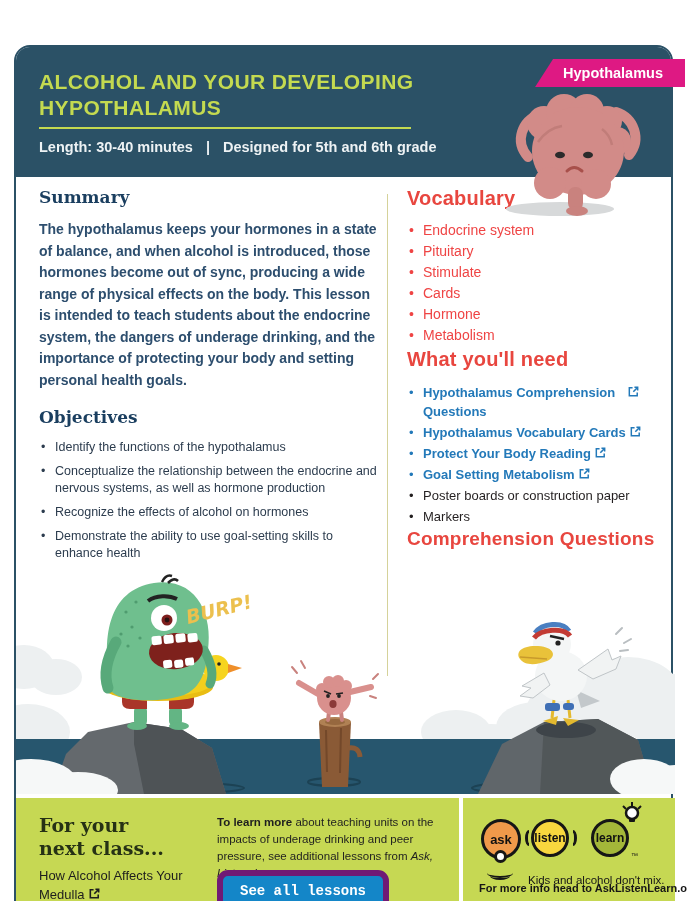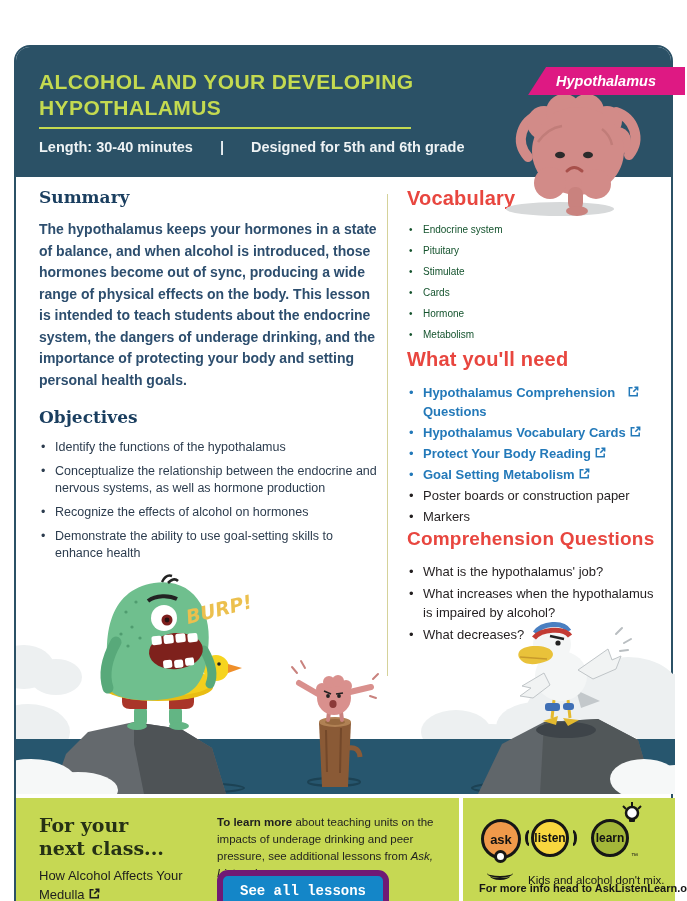--- a/index.html
+++ b/index.html
@@ -8,47 +8,47 @@
   .card { position:absolute; left:14px; top:13px; width:659px; height:874px;
           border:2px solid #2b5166; border-radius:16px; background:#ffffff;margin-top:32px; }
 
   
   .hdr { position:absolute; left:0; top:0; width:100%; height:130px;
          background:#2b5166; border-radius:14px 14px 0 0; }
   .title { position:absolute; left:23px; top:22px; width:470px;
            font-size:21px; line-height:26px; font-weight:bold; letter-spacing:.4px;
            color:#c4da50; }
   .title-rule { position:absolute; left:23px; top:80px; width:372px; height:2px; background:#c4da50; }
-  .meta { position:absolute; left:23px; top:92px; display:flex; gap:27px; align-items:center;
+  .meta { position:absolute; left:23px; top:92px; display:flex; gap:13px; align-items:center;
           color:#edf2f4; font-size:14.5px; font-weight:600; }
-  .ribbon { position:absolute; top:20px; right:-14px; height:28px; background:#de1983;
+  .ribbon { position:absolute; top:12px; right:-14px; height:28px; background:#de1983;
             color:#ffffff; font-weight:bold; font-size:14.5px; line-height:28px;
-            padding:0 29px 0 28px; clip-path:polygon(18px 0, 100% 0, 100% 100%, 0 100%);
-            z-index:6;font-style:italic; }
+            padding:0 22px 0 28px; clip-path:polygon(18px 0, 100% 0, 100% 100%, 0 100%);
+            z-index:6; }
   .mascot { position:absolute; left:482px; top:40px; z-index:5; }
 
   
   .col-left  { position:absolute; left:23px; top:140px; width:345px; }
   .col-right { position:absolute; left:391px; top:140px; width:255px; }
   .v-divider { position:absolute; left:371px; top:147px; width:1px; height:482px; background:#d5d29a; }
 
   h2.navy { font-family:"DejaVu Serif", serif; font-size:17px; font-weight:bold;
             color:#1a3e5f; margin:0 0 12px; }
   .summary-body { font-size:14px; line-height:21.5px; font-weight:600; color:#2d4e6e;
                   margin-bottom:16px; }
   .obj-head { margin-top:2px; }
   ul.plain { list-style:none; }
   ul.plain li { position:relative; padding-left:16px; }
   ul.plain li::before { content:"•"; position:absolute; left:2px; top:0; }
 
   .obj-list li { font-size:12.5px; line-height:17px; color:#2c3c4e; margin-bottom:7px; }
 
   h3.red { font-size:20px; font-weight:bold; letter-spacing:.2px; color:#e8463f;
            margin:0 0 12px; white-space:nowrap; }
-  .voc-list li { font-size:10px; line-height:16px; color:#14532d; margin-bottom:5px; }
+  .voc-list li { font-size:14px; line-height:16px; color:#ef4444; margin-bottom:5px; }
   .mat-head, .comp-head { margin-top:16px; }
   .mat-list li { font-size:13px; line-height:19px; color:#231f20; margin-bottom:2px; }
   .mat-list a { color:#2379b9; text-decoration:none; font-weight:600; }
   .mat-list li.linky::before { color:#2379b9; }
   .comp-list li { font-size:13px; line-height:19px; color:#231f20; margin-bottom:3px; }
   .w-narrow-wrap { display:inline-block; max-width:200px; vertical-align:top; }
   .ext { display:inline-block; width:13px; height:13px; vertical-align:-1px; }
 
   
   .scene { position:absolute; left:0; top:525px; width:659px; height:222px; }
@@ -188,25 +188,20 @@
               <path d="M6 3H2.5v8.5H11V8" fill="none" stroke="currentColor" stroke-width="1.6"></path>
               <path d="M8 2.5h3.5V6" fill="none" stroke="currentColor" stroke-width="1.6"></path>
               <path d="M11.2 2.8L6.8 7.2" stroke="currentColor" stroke-width="1.6"></path>
             </svg></a>
       </li>
       <li>Poster boards or construction paper</li>
       <li>Markers</li>
     </ul>
 
     <h3 class="red comp-head" style="font-size:19px;">Comprehension Questions</h3>
-    <ul class="plain comp-list">
-      <li>What is the hypothalamus' job?</li>
-      <li>What increases when the hypothalamus is impaired by alcohol?</li>
-      <li>What decreases?</li>
-    </ul>
   </div>
 
   <svg class="scene" viewBox="0 0 659 222">
 
     <g fill="#edf0f1">
       <ellipse cx="8" cy="95" rx="30" ry="22"></ellipse>
         <ellipse cx="40" cy="105" rx="26" ry="18"></ellipse>
       <ellipse cx="520" cy="155" rx="40" ry="25"></ellipse>
         <ellipse cx="560" cy="140" rx="50" ry="35"></ellipse>
       <ellipse cx="612" cy="125" rx="55" ry="40"></ellipse>

